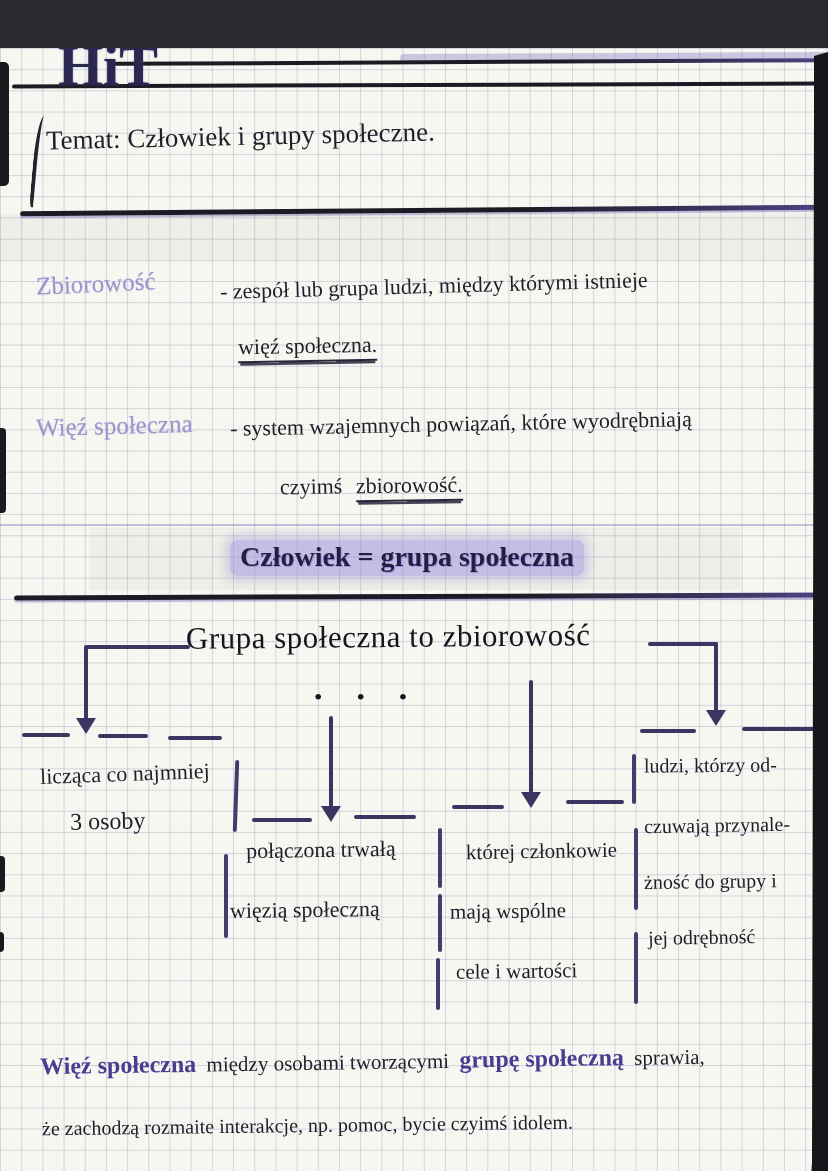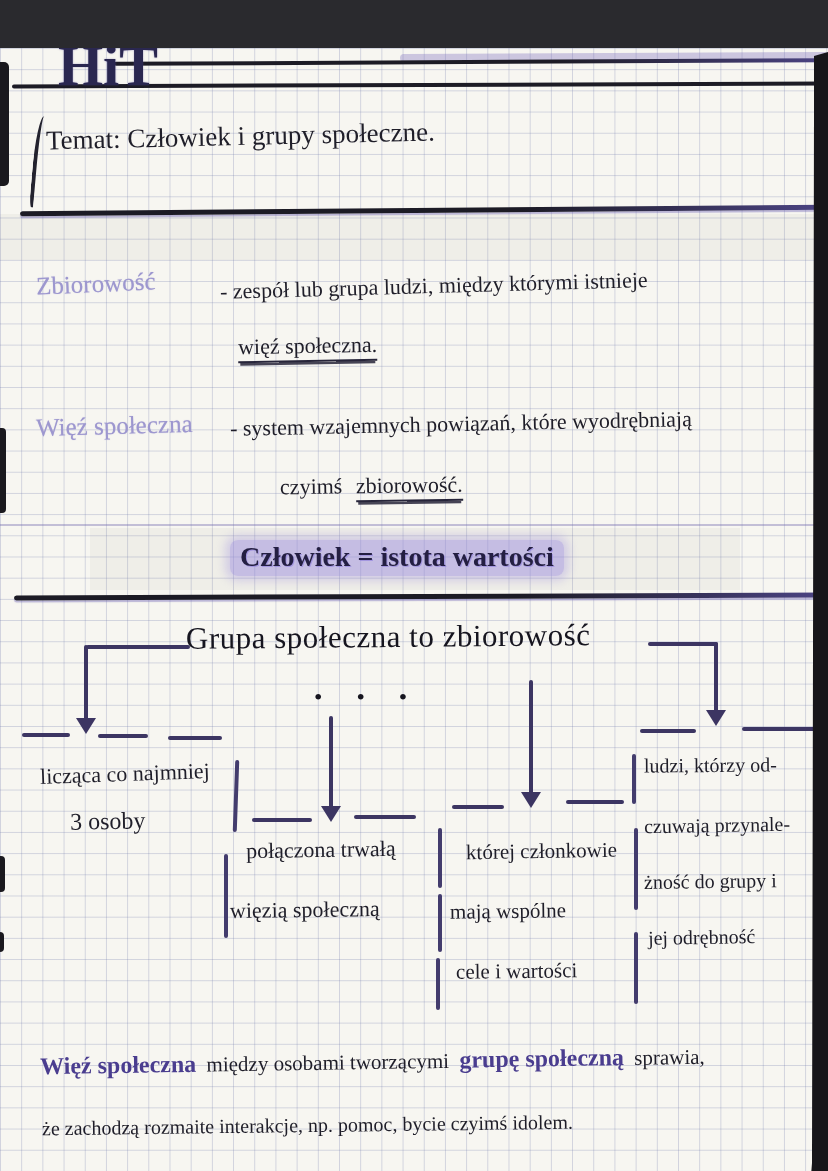--- a/index.html
+++ b/index.html
@@ -65,21 +65,21 @@
   <div class="abs txt faded-term" style="left:36px;top:364px;font-size:25px;transform:rotate(-1.5deg);">Więź społeczna</div>
   <div class="abs txt" style="left:230px;top:364px;font-size:22px;transform:rotate(-1.2deg);">- system wzajemnych powiązań, które wyodrębniają</div>
   <div class="abs txt" style="left:280px;top:426px;font-size:22px;transform:rotate(-0.8deg);">
     <span>czyimś</span>
     <span class="u2" style="margin-left:8px;">zbiorowość.</span>
   </div>
 
   <div class="abs" style="left:0;top:476px;width:828px;height:2px;background:rgba(115,108,175,0.4);"></div>
 
   <div class="abs txt" style="left:230px;top:494px;font-size:28px;">
-    <span class="hl">Człowiek = istota wartości</span>
+    <span class="hl">Człowiek = grupa społeczna</span>
   </div>
 
   <div class="abs hline purpletail purple-glow" style="left:14px;top:546px;width:814px;height:5px;transform:rotate(-0.2deg);"></div>
 
   <div class="abs txt" style="left:186px;top:572px;font-size:31px;letter-spacing:0.5px;color:#16151f;transform:rotate(-0.5deg);">Grupa społeczna to zbiorowość</div>
 
   <div class="abs pline" style="left:86px;top:597px;width:104px;height:4px;"></div>
   <div class="abs pline" style="left:84px;top:597px;width:4px;height:76px;"></div>
   <div class="abs arrowhead" style="left:76px;top:670px;"></div>
   <div class="abs dash" style="left:22px;top:685px;width:48px;"></div>

